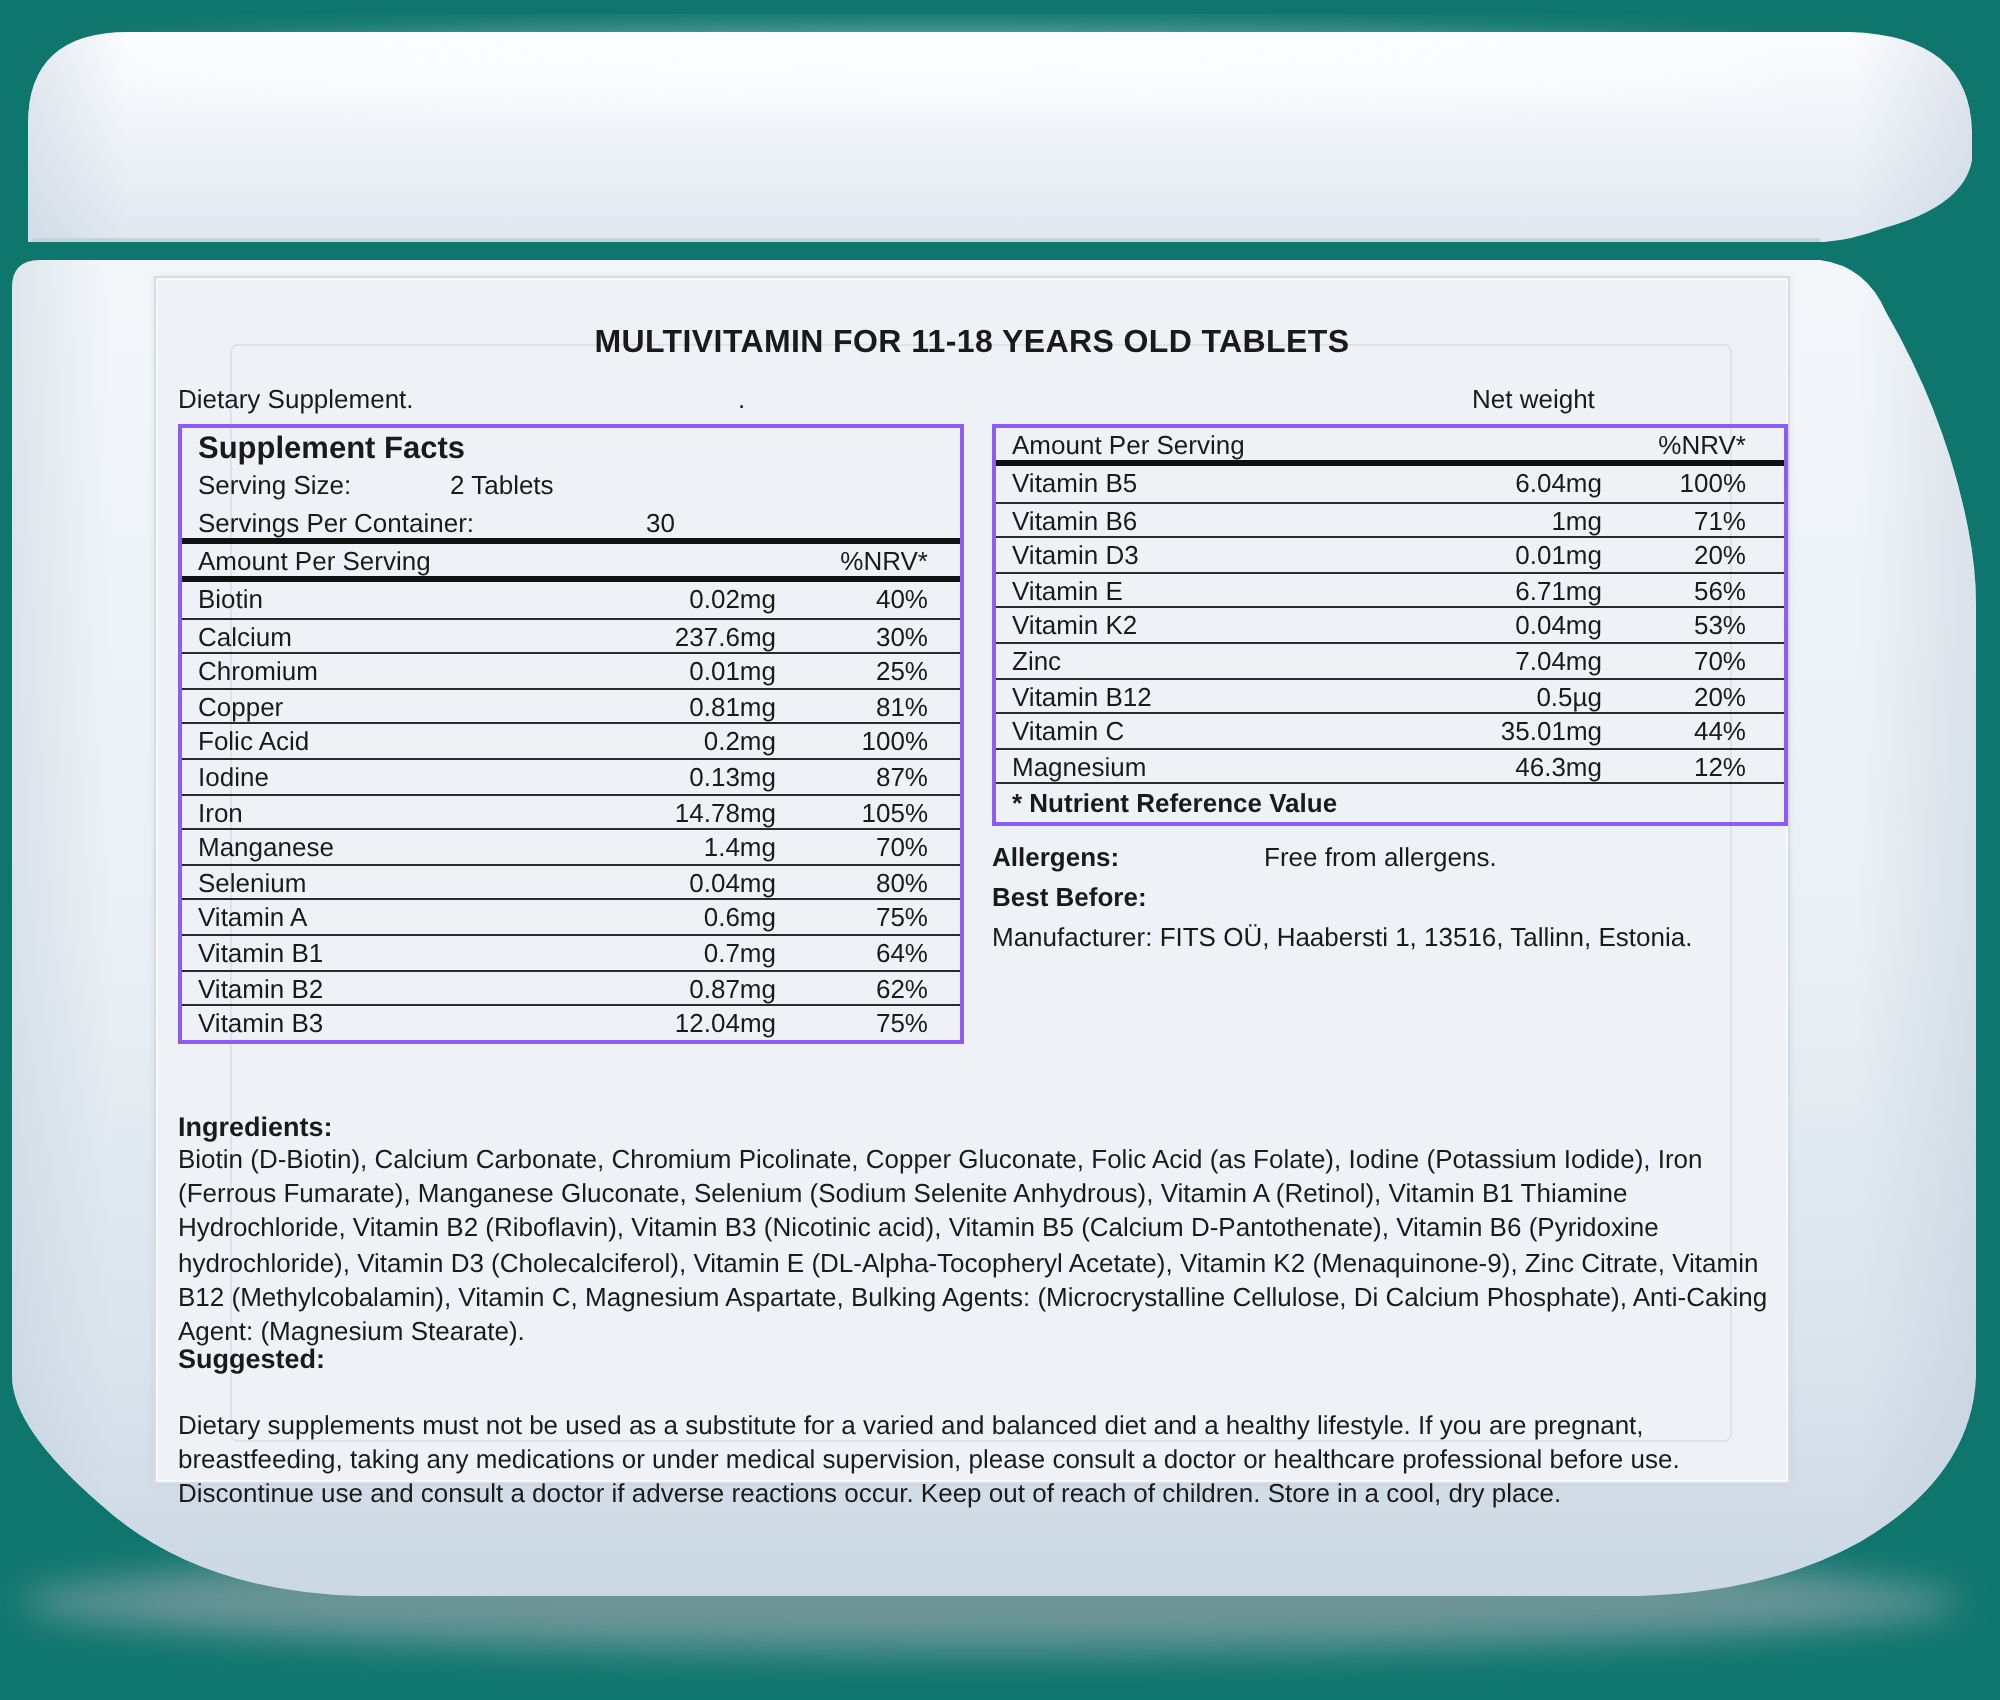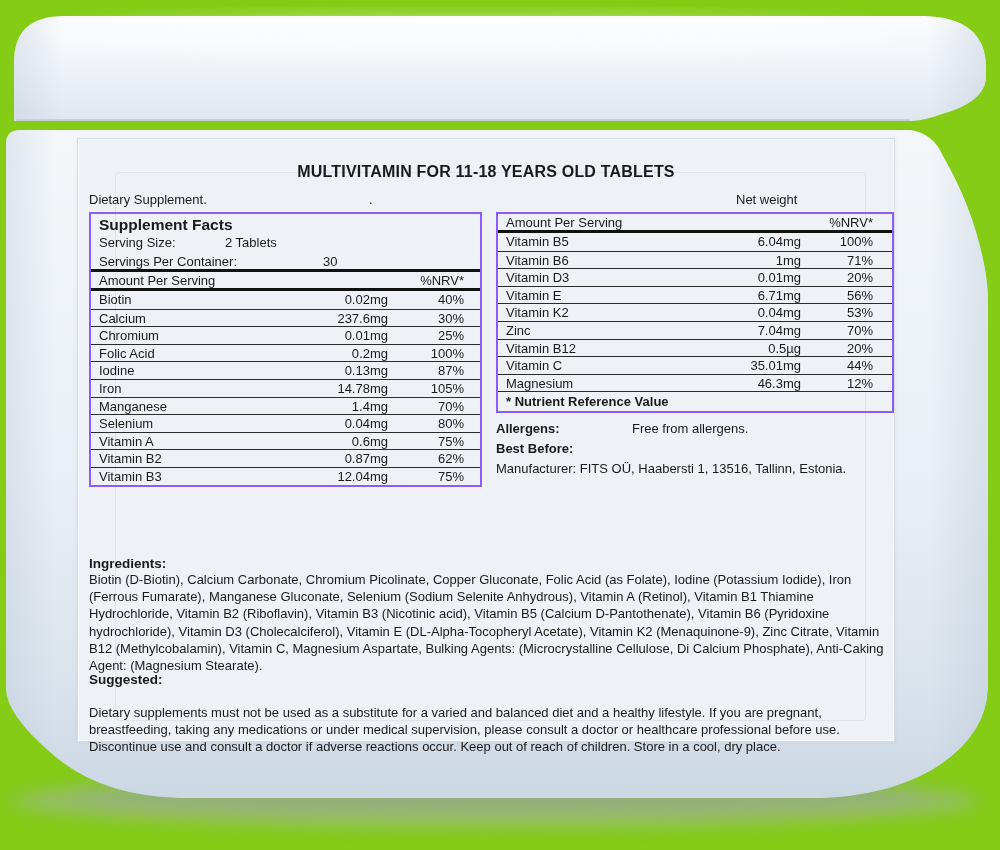--- a/index.html
+++ b/index.html
@@ -1,20 +1,20 @@
 <!DOCTYPE html>
 <html><head>
 <meta charset="utf-8">
 <style>
   * { margin: 0; padding: 0; box-sizing: border-box; }
   html, body { background: #ffffff; }
   body { font-family: "Liberation Sans", sans-serif; color: #1a1a1a; }
   .stage {
     position: relative; width: 1000px; height: 850px;
-    background: #84cc16; overflow: hidden;
+    background: #0f766e; overflow: hidden;
   }
   .box-svg { position: absolute; left: 0; top: 0; }
 
   
   .label {
     position: absolute; left: 77px; top: 138px; width: 818px; height: 604px;
     background: #eef1f5;
     border: 1px solid #d5dce3;
     box-shadow: inset 0 0 0 1px rgba(255,255,255,0.55), 0 0 4px rgba(120,135,150,0.12);
   }
@@ -158,20 +158,25 @@
             <span class="cell-amt">237.6mg</span>
             <span class="cell-pct">30%</span>
           </div>
 
           <div class="tgrid nrow">
             <span class="cell-name">Chromium</span>
             <span class="cell-amt">0.01mg</span>
             <span class="cell-pct">25%</span>
           </div>
 
+          <div class="tgrid nrow">
+            <span class="cell-name">Copper</span>
+            <span class="cell-amt">0.81mg</span>
+            <span class="cell-pct">81%</span>
+          </div>
 
           <div class="tgrid nrow">
             <span class="cell-name">Folic Acid</span>
             <span class="cell-amt">0.2mg</span>
             <span class="cell-pct">100%</span>
           </div>
 
           <div class="tgrid nrow">
             <span class="cell-name">Iodine</span>
             <span class="cell-amt">0.13mg</span>
@@ -195,20 +200,25 @@
             <span class="cell-amt">0.04mg</span>
             <span class="cell-pct">80%</span>
           </div>
 
           <div class="tgrid nrow">
             <span class="cell-name">Vitamin A</span>
             <span class="cell-amt">0.6mg</span>
             <span class="cell-pct">75%</span>
           </div>
 
+          <div class="tgrid nrow">
+            <span class="cell-name">Vitamin B1</span>
+            <span class="cell-amt">0.7mg</span>
+            <span class="cell-pct">64%</span>
+          </div>
 
           <div class="tgrid nrow">
             <span class="cell-name">Vitamin B2</span>
             <span class="cell-amt">0.87mg</span>
             <span class="cell-pct">62%</span>
           </div>
 
           <div class="tgrid nrow">
             <span class="cell-name">Vitamin B3</span>
             <span class="cell-amt">12.04mg</span>

